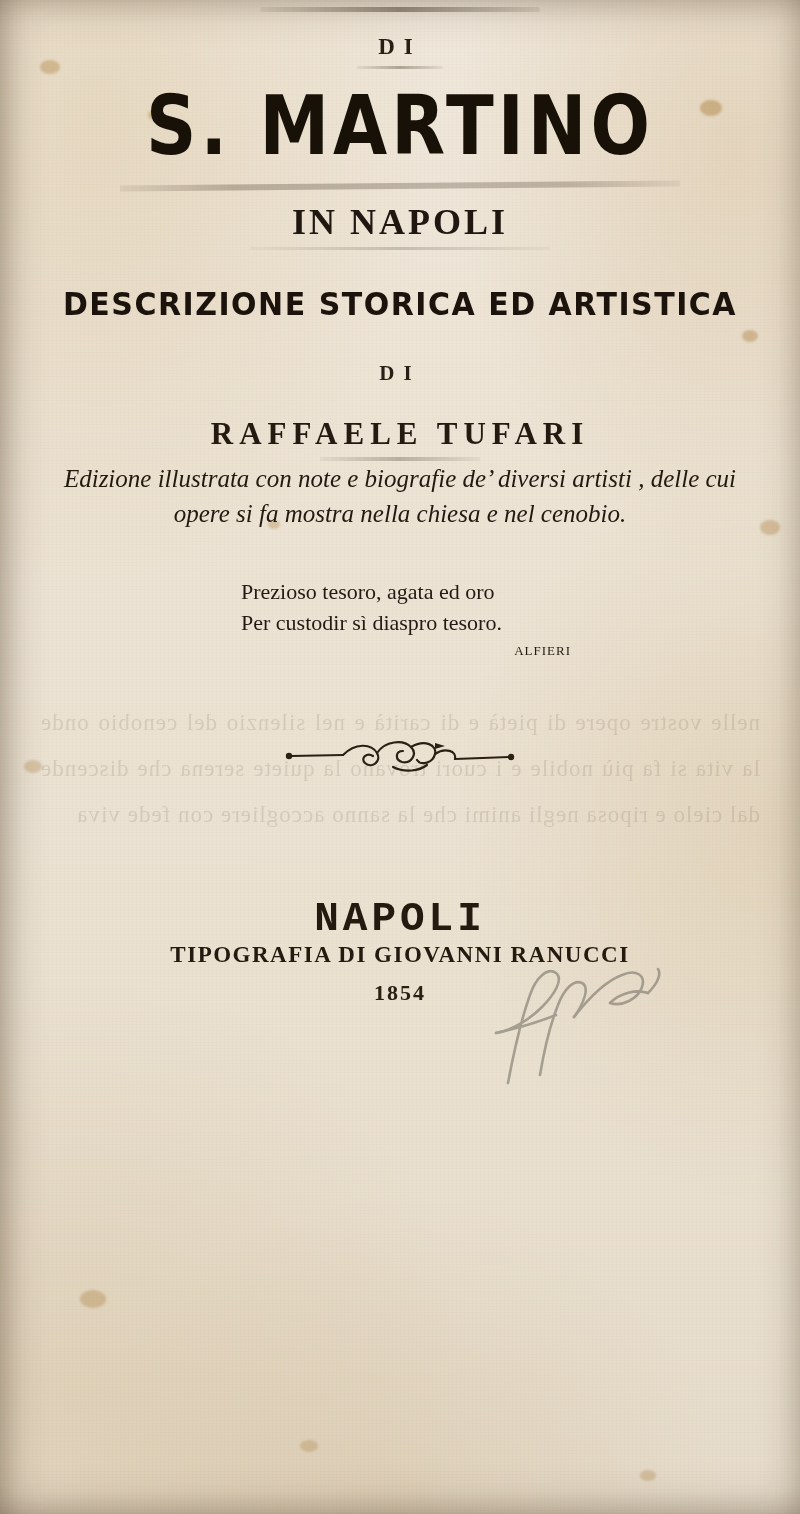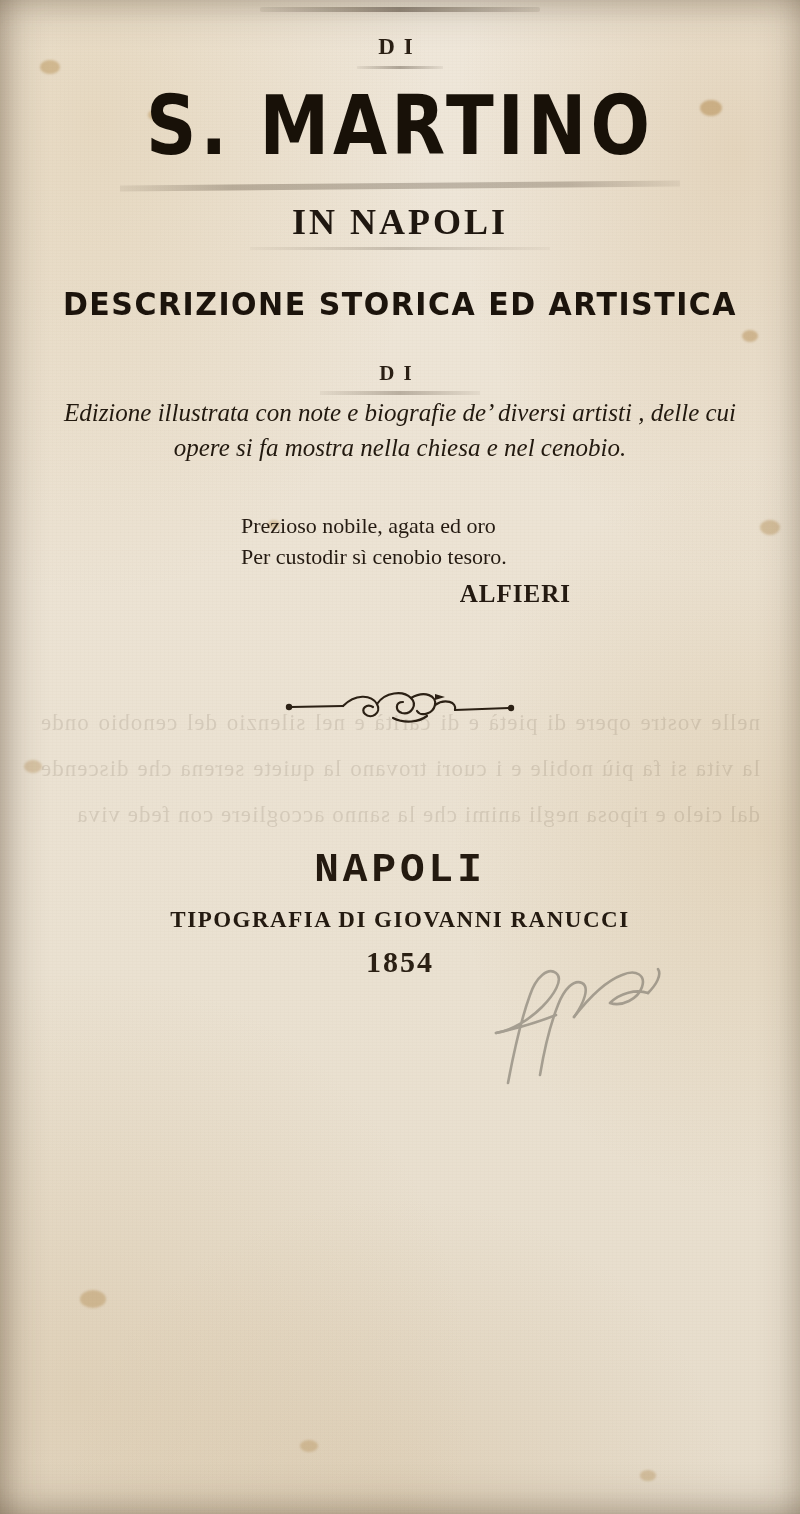--- a/index.html
+++ b/index.html
@@ -178,52 +178,51 @@
     text-align: left;
     font-family: "Liberation Serif", serif;
     font-size: 22px;
     line-height: 1.42;
     color: #241a11;
     padding-left: 12px;
   }
   .epigraph-attrib {
     margin-top: 4px;
     text-align: right;
-    font-size: 25px;
+    font-size: 13px;
     letter-spacing: 1px;
     font-variant: small-caps;
-    font-weight: bold;
+    font-weight: normal;
   }
   .ornament {
     margin-top: 72px;
     height: 46px;
     display: flex;
     justify-content: center;
     align-items: center;
   }
   .t-city {
     margin-top: 118px;
     font-family: Liberation Mono, monospace;
     font-size: 41px;
     font-weight: bold;
     letter-spacing: 4px;
     color: #241a10;
   }
   .t-printer {
-    margin-top: 14px;
     font-family: "Liberation Serif", serif;
     font-size: 23px;
     font-weight: bold;
     letter-spacing: 1.5px;
     color: #241a10;
   }
   .t-year {
     margin-top: 12px;
     font-family: "Liberation Serif", serif;
-    font-size: 30px;
+    font-size: 22px;
     font-weight: bold;
     letter-spacing: 2px;
     color: #2b2014;
   }
   .signature {
     position: absolute;
     left: 470px;
     top: 955px;
     z-index: 4;
     pointer-events: none;
@@ -270,27 +269,28 @@
     <div class="t-martino">S. MARTINO</div>
     <div class="rule-c"></div>
 
     <div class="t-napoli-in">IN NAPOLI</div>
     <div class="rule-d"></div>
 
     <div class="t-descr">DESCRIZIONE STORICA ED ARTISTICA</div>
 
     <div class="t-di2">DI</div>
 
+    <div class="t-author">RAFFAELE TUFARI</div>
     <div class="rule-e"></div>
 
     <div class="t-subtitle">Edizione illustrata con note e biografie de’ diversi artisti , delle cui opere si fa mostra nella chiesa e nel cenobio.</div>
 
     <div class="epigraph">
-      <div>Prezioso nobile, agata ed oro</div>
-      <div>Per custodir sì cenobio tesoro.</div>
+      <div>Prezioso tesoro, agata ed oro</div>
+      <div>Per custodir sì diaspro tesoro.</div>
       <div class="epigraph-attrib">ALFIERI</div>
     </div>
 
     <div class="ornament">
       <svg width="230" height="44" viewBox="0 0 230 44" aria-hidden="true">
         <g fill="none" stroke="#2b2014" stroke-width="2.2" stroke-linecap="round">
           <path d="M6 23 L58 22"></path>
           <path d="M58 22 C70 10, 86 10, 92 20 C97 29, 86 36, 80 30 C75 25, 82 19, 88 23"></path>
           <path d="M92 20 C100 8, 118 6, 126 14 C133 21, 126 31, 117 29 C110 27, 110 18, 118 18"></path>
           <path d="M126 14 C140 6, 152 12, 150 21 C148 30, 136 33, 132 27"></path>

